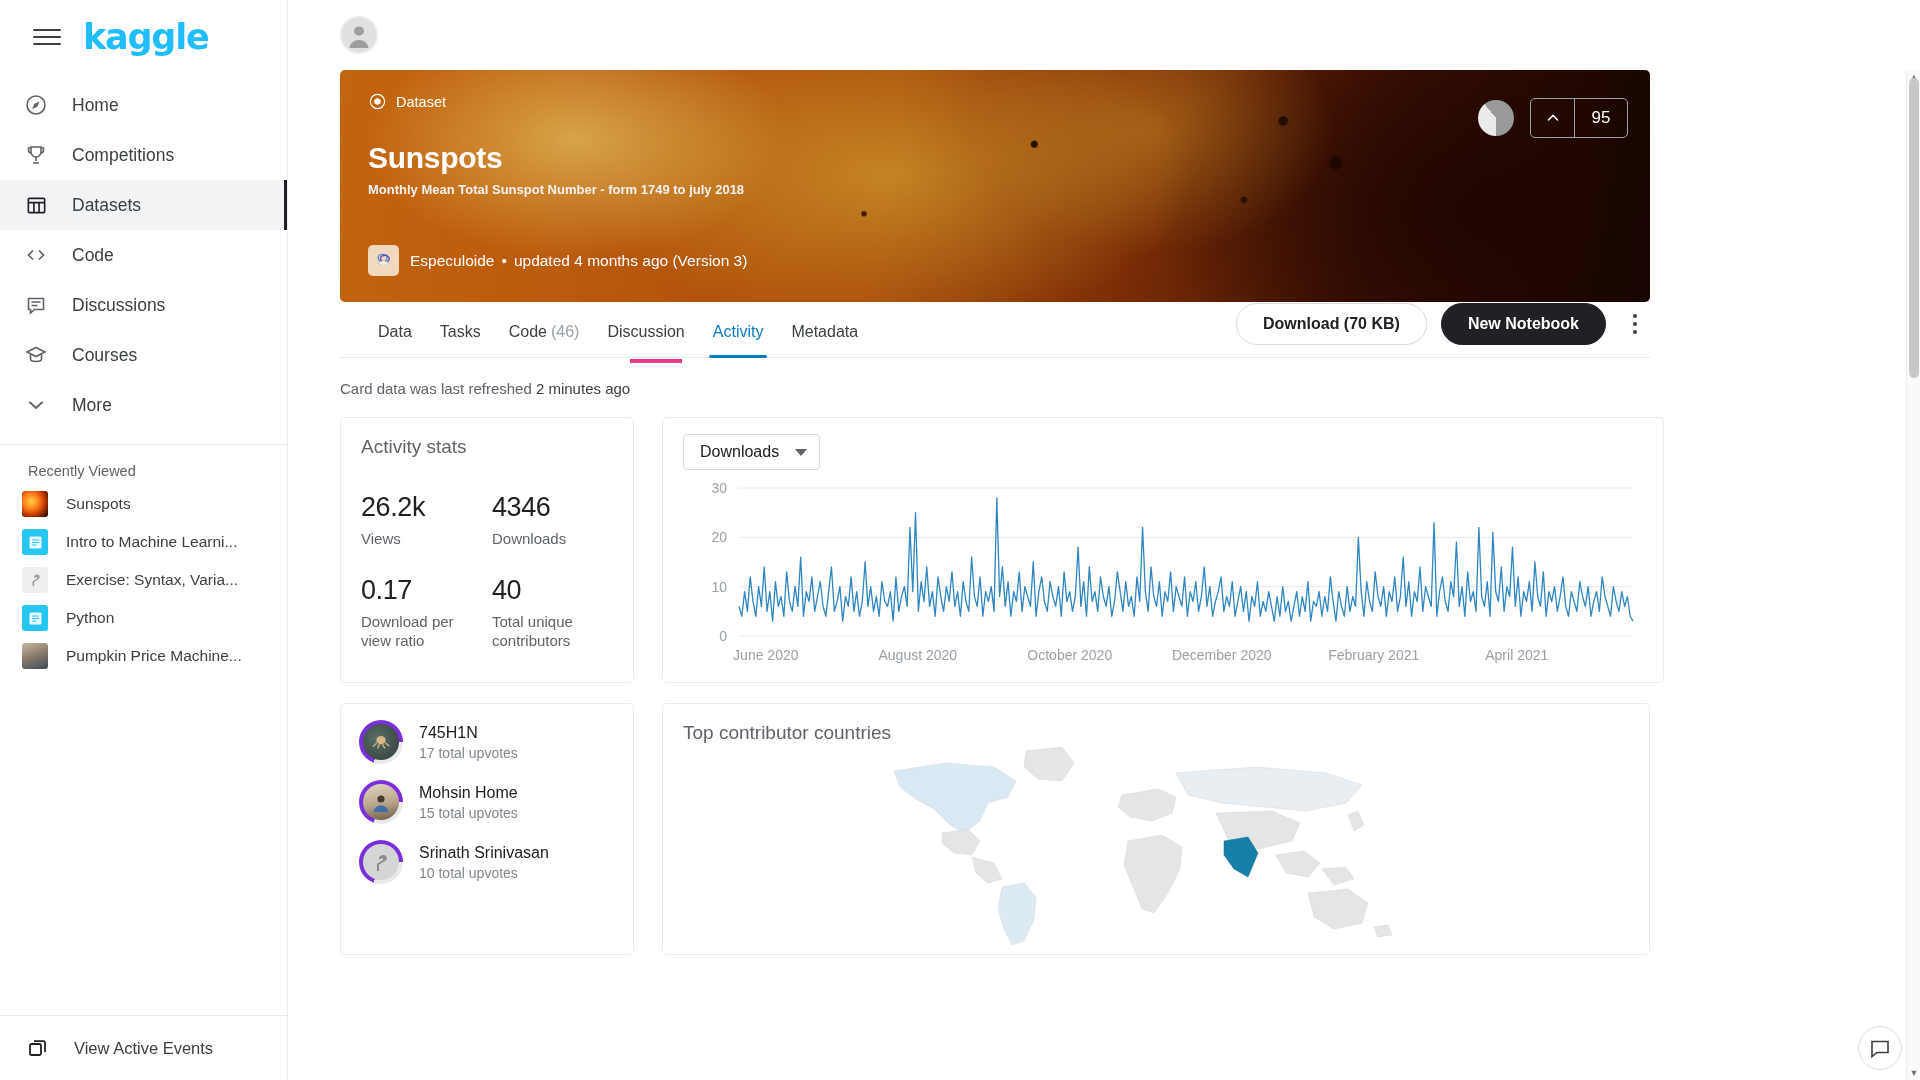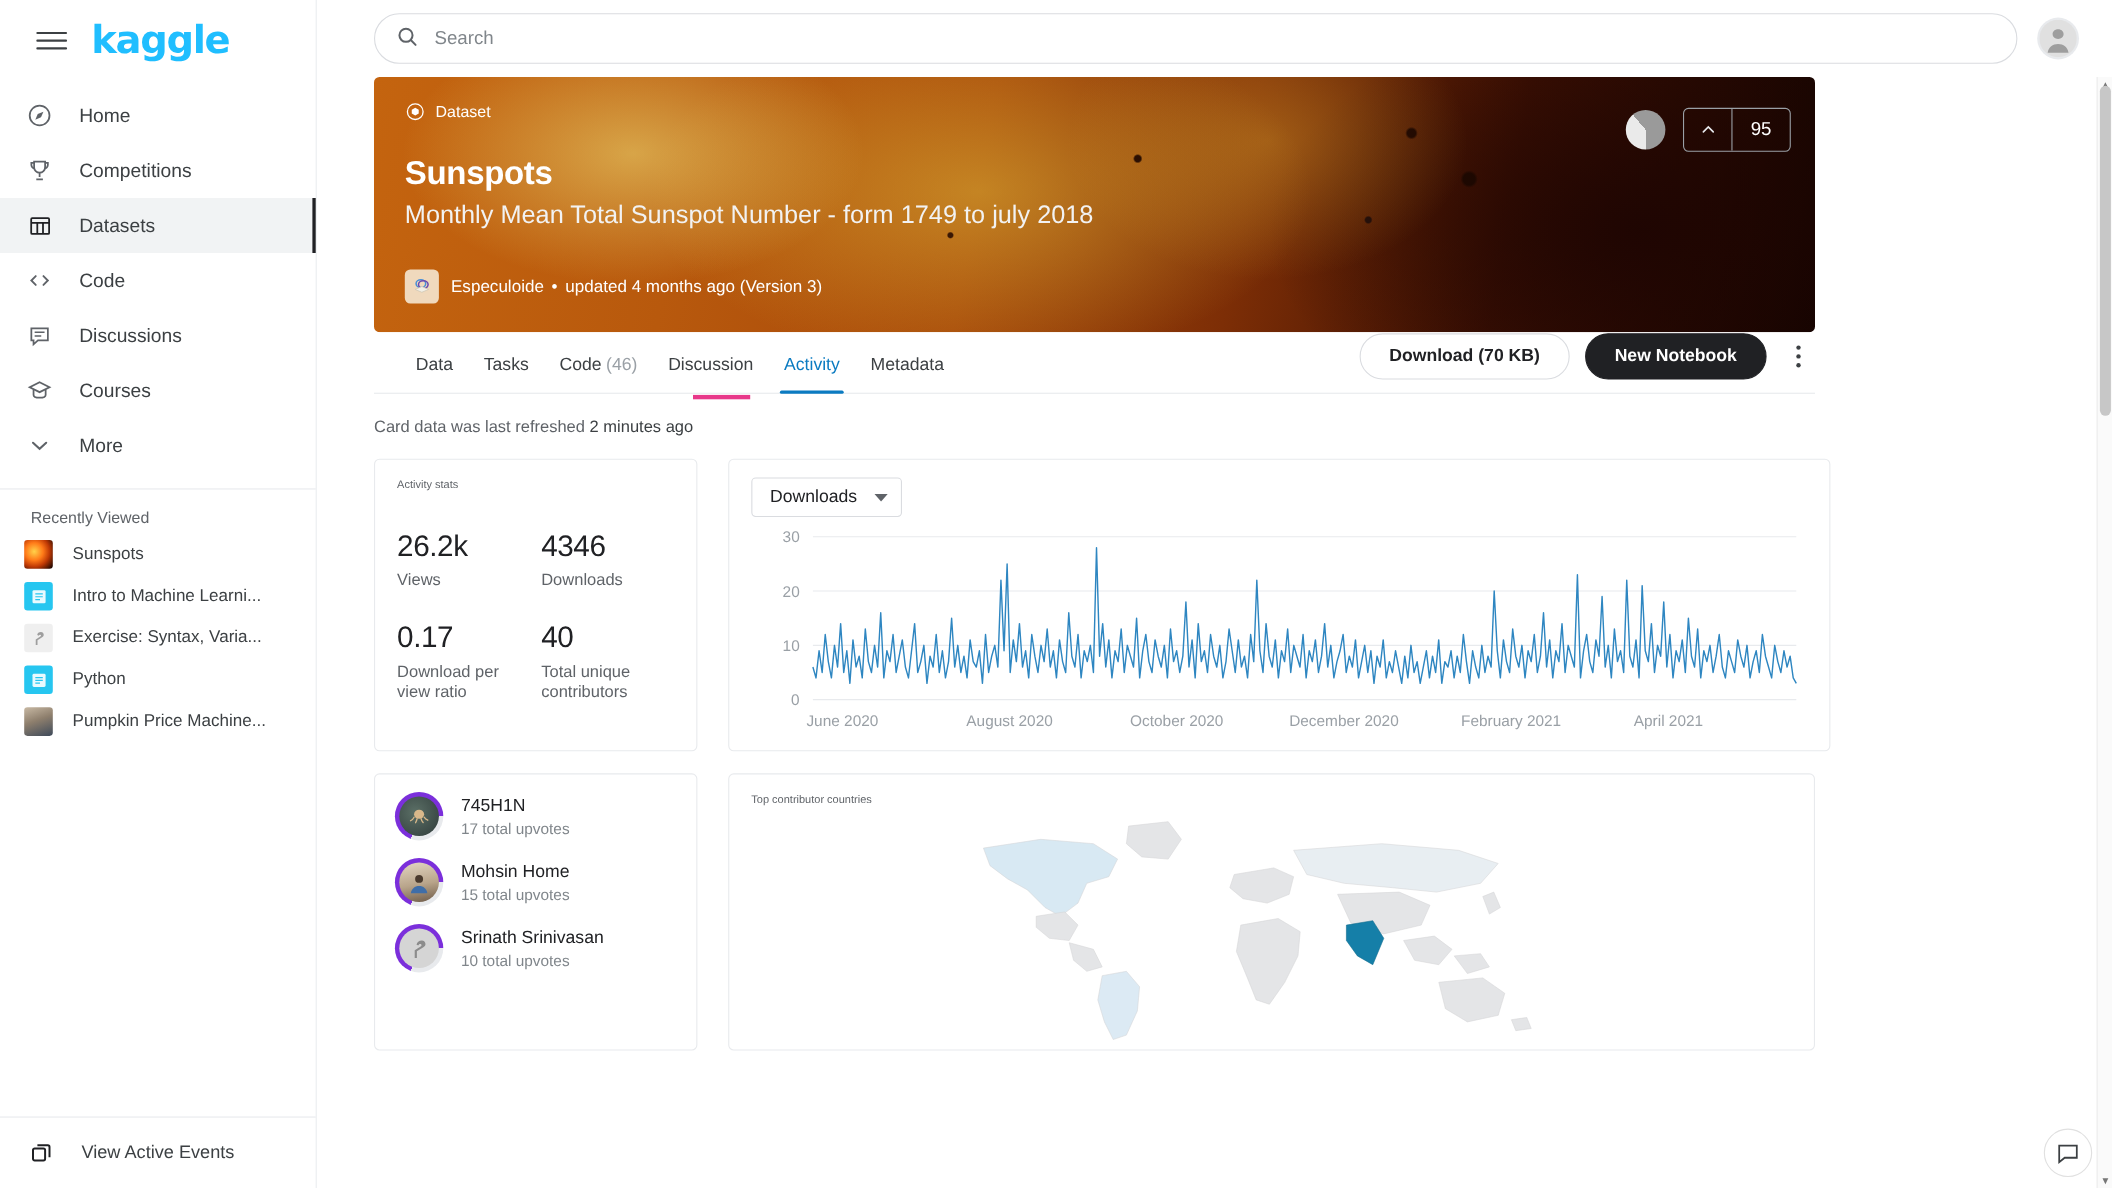--- a/index.html
+++ b/index.html
@@ -91,21 +91,21 @@
       radial-gradient(circle 12px at 76% 40%, #1d0801 45%, transparent 66%),
       radial-gradient(circle 6px at 69% 56%, #25100a 42%, transparent 64%),
       radial-gradient(circle 5px at 40% 62%, #3a1704 42%, transparent 66%);
   }
   .banner-inner { position: relative; z-index: 3; padding: 22px 28px; height: 100%;
     display: flex; flex-direction: column; }
   .chip-dataset { display: flex; align-items: center; gap: 9px; color: #fff; }
   .chip-dataset span { font-size: 14.5px; }
   .banner-title { font-size: 30px; font-weight: 700; color: #fff; margin-top: 30px;
     letter-spacing: -.3px; }
-  .banner-sub { font-size: 23px; color: #f2f2f2; margin-top: 7px; font-weight: 400; }
+  .banner-sub { font-size: 13px; color: #f2f2f2; margin-top: 7px; font-weight: 700; }
   .banner-author { display: flex; align-items: center; gap: 11px; margin-top: auto;
     margin-bottom: 4px; }
   .author-avatar { width: 31px; height: 31px; border-radius: 5px; flex: 0 0 31px;
     background: #f0d9bd; display: flex; align-items: center; justify-content: center; }
   .author-meta { font-size: 15.5px; color: #fff; }
   .author-name { font-weight: 400; }
   .dot-sep { margin: 0 7px; }
 
   .vote-area { position: absolute; top: 28px; right: 22px; z-index: 4;
     display: flex; align-items: center; gap: 16px; }
@@ -143,21 +143,21 @@
   .kebab { width: 30px; height: 36px; display: flex; flex-direction: column;
     align-items: center; justify-content: center; gap: 4px; cursor: pointer; }
   .kebab i { width: 4px; height: 4px; border-radius: 50%; background: #3c4043; display: block; }
 
   .refresh-note { font-size: 15px; color: #5f6368; padding: 22px 0 0 0; }
   .refresh-note b { font-weight: 400; color: #3c4043; }
 
   
   .cards-row { display: flex; gap: 28px; margin-top: 20px; }
   .card { border: 1px solid #e8eaed; border-radius: 5px; background: #fff; }
-  .card-title { font-size: 10px; color: #5f6368; padding: 18px 20px 0 20px; }
+  .card-title { font-size: 19px; color: #5f6368; padding: 18px 20px 0 20px; }
 
   .card-stats { width: 294px; flex: 0 0 294px; height: 266px; }
   .stats-grid { display: grid; grid-template-columns: 1fr 1fr; gap: 26px 10px;
     padding: 34px 20px 0 20px; }
   .stat-num { font-size: 27px; color: #202124; font-weight: 400; letter-spacing: -.4px; }
   .stat-lbl { font-size: 15px; color: #5f6368; margin-top: 6px; line-height: 1.3; }
 
   .card-chart { flex: 1; height: 266px; position: relative; padding: 16px 20px; }
   .select-box { display: inline-flex; align-items: center; gap: 16px;
     height: 36px; border: 1px solid #dadce0; border-radius: 4px;
@@ -330,29 +330,20 @@
           </svg>
         </span>
         <span class="events-label">View Active Events</span>
       </div>
     </div>
   </div>
 
   <div class="main">
 
     <div class="topbar">
-      <div class="search-box">
-        <span>
-          <svg width="22" height="22" viewBox="0 0 24 24" fill="none" stroke="#5f6368" stroke-width="2">
-            <circle cx="11" cy="11" r="6.5"></circle>
-              <path d="M16 16l4.5 4.5" stroke-linecap="round"></path>
-          </svg>
-        </span>
-        <input class="search-input" type="text" placeholder="Search" style="">
-      </div>
       <div class="avatar-top">
         <svg width="34" height="34" viewBox="0 0 34 34">
           <circle cx="17" cy="17" r="17" fill="#e0e0e0"></circle>
           <path d="M17 17.5c3 0 5-2 5-4.5s-2-4.5-5-4.5-5 2-5 4.5 2 4.5 5 4.5zM7.5 30c.8-5 4.6-8 9.5-8s8.7 3 9.5 8z" fill="#9e9e9e"></path>
         </svg>
       </div>
     </div>
 
     <div class="content">
       <div class="content-inner">

